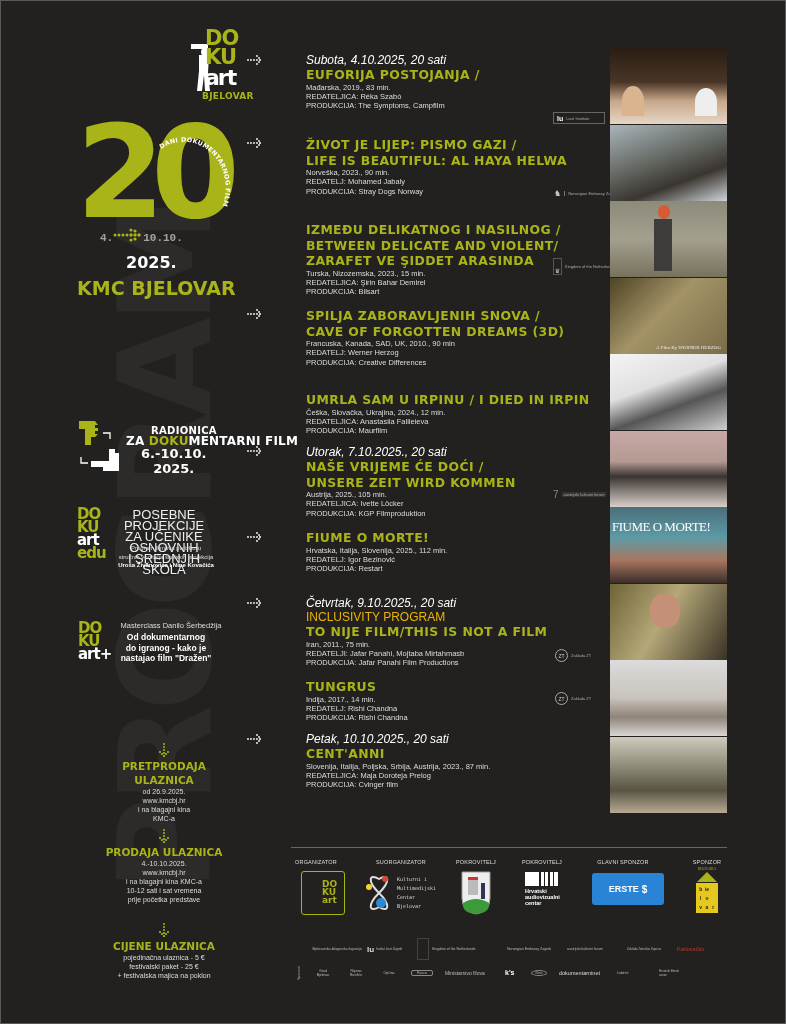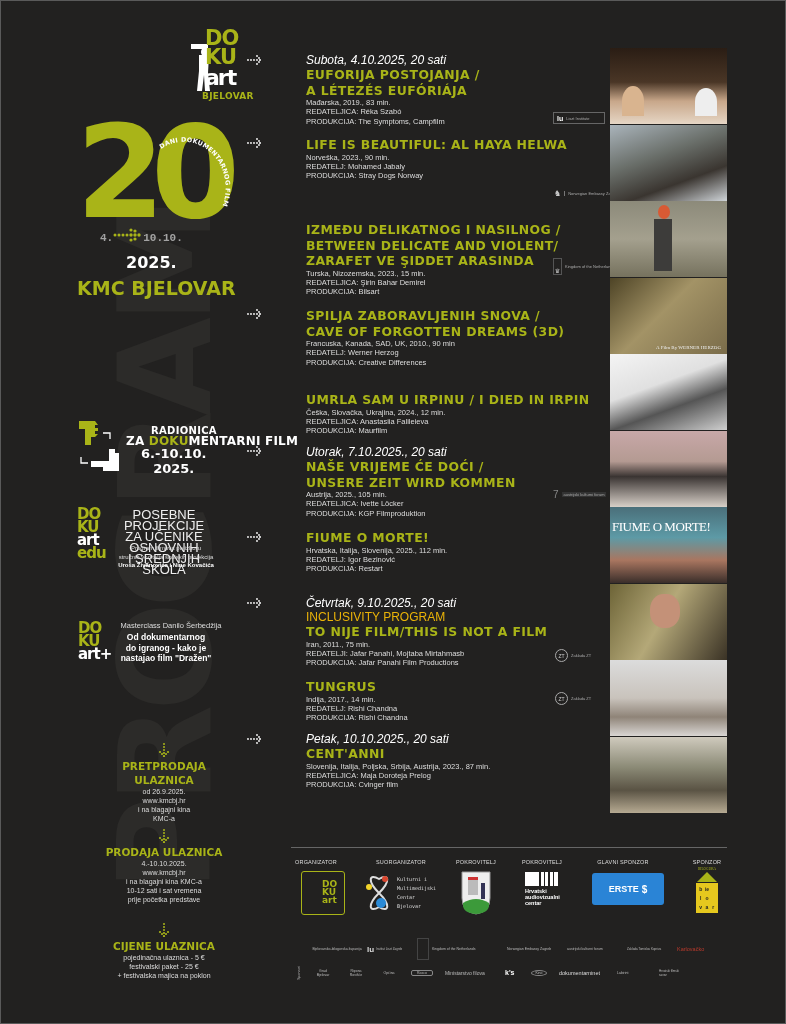--- a/index.html
+++ b/index.html
@@ -325,31 +325,31 @@
         <circle cx="10" cy="2" r="0.9"></circle>
         <circle cx="12" cy="4" r="0.9"></circle>
         <circle cx="10" cy="10" r="0.9"></circle>
         <circle cx="12" cy="8" r="0.9"></circle>
       </g>
     </svg>
 
   <div class="prog" style="top:52px">
     <div class="day">Subota, 4.10.2025, 20 sati</div>
     <div class="title">EUFORIJA POSTOJANJA /</div>
-      <div class="title">A LÉTEZÉS EUFÓRIÁJA</div>
     <div class="meta">Mađarska, 2019., 83 min.</div>
       <div class="meta">REDATELJICA: Réka Szabó</div>
       <div class="meta">PRODUKCIJA: The Symptoms, Campfilm</div>
   </div>
   <div class="sponsor-tag" style="left:552px;top:111px;border:1px solid #666;padding:1px 3px;width:52px;height:12px">
       <b style="font-size:7px;color:#fff">lu</b>
       <span>Liszt Institute</span>
     </div>
 
   <div class="prog" style="top:136px">
+    <div class="title">ŽIVOT JE LIJEP: PISMO GAZI /</div>
       <div class="title">LIFE IS BEAUTIFUL: AL HAYA HELWA</div>
     <div class="meta">Norveška, 2023., 90 min.</div>
       <div class="meta">REDATELJ: Mohamed Jabaly</div>
       <div class="meta">PRODUKCIJA: Stray Dogs Norway</div>
   </div>
   <div class="sponsor-tag" style="left:553px;top:188px">
       <span style="font-size:8px;color:#ccc">♞</span>
       <span style="border-left:1px solid #777;padding-left:3px">Norwegian Embassy Zagreb</span>
     </div>
 

